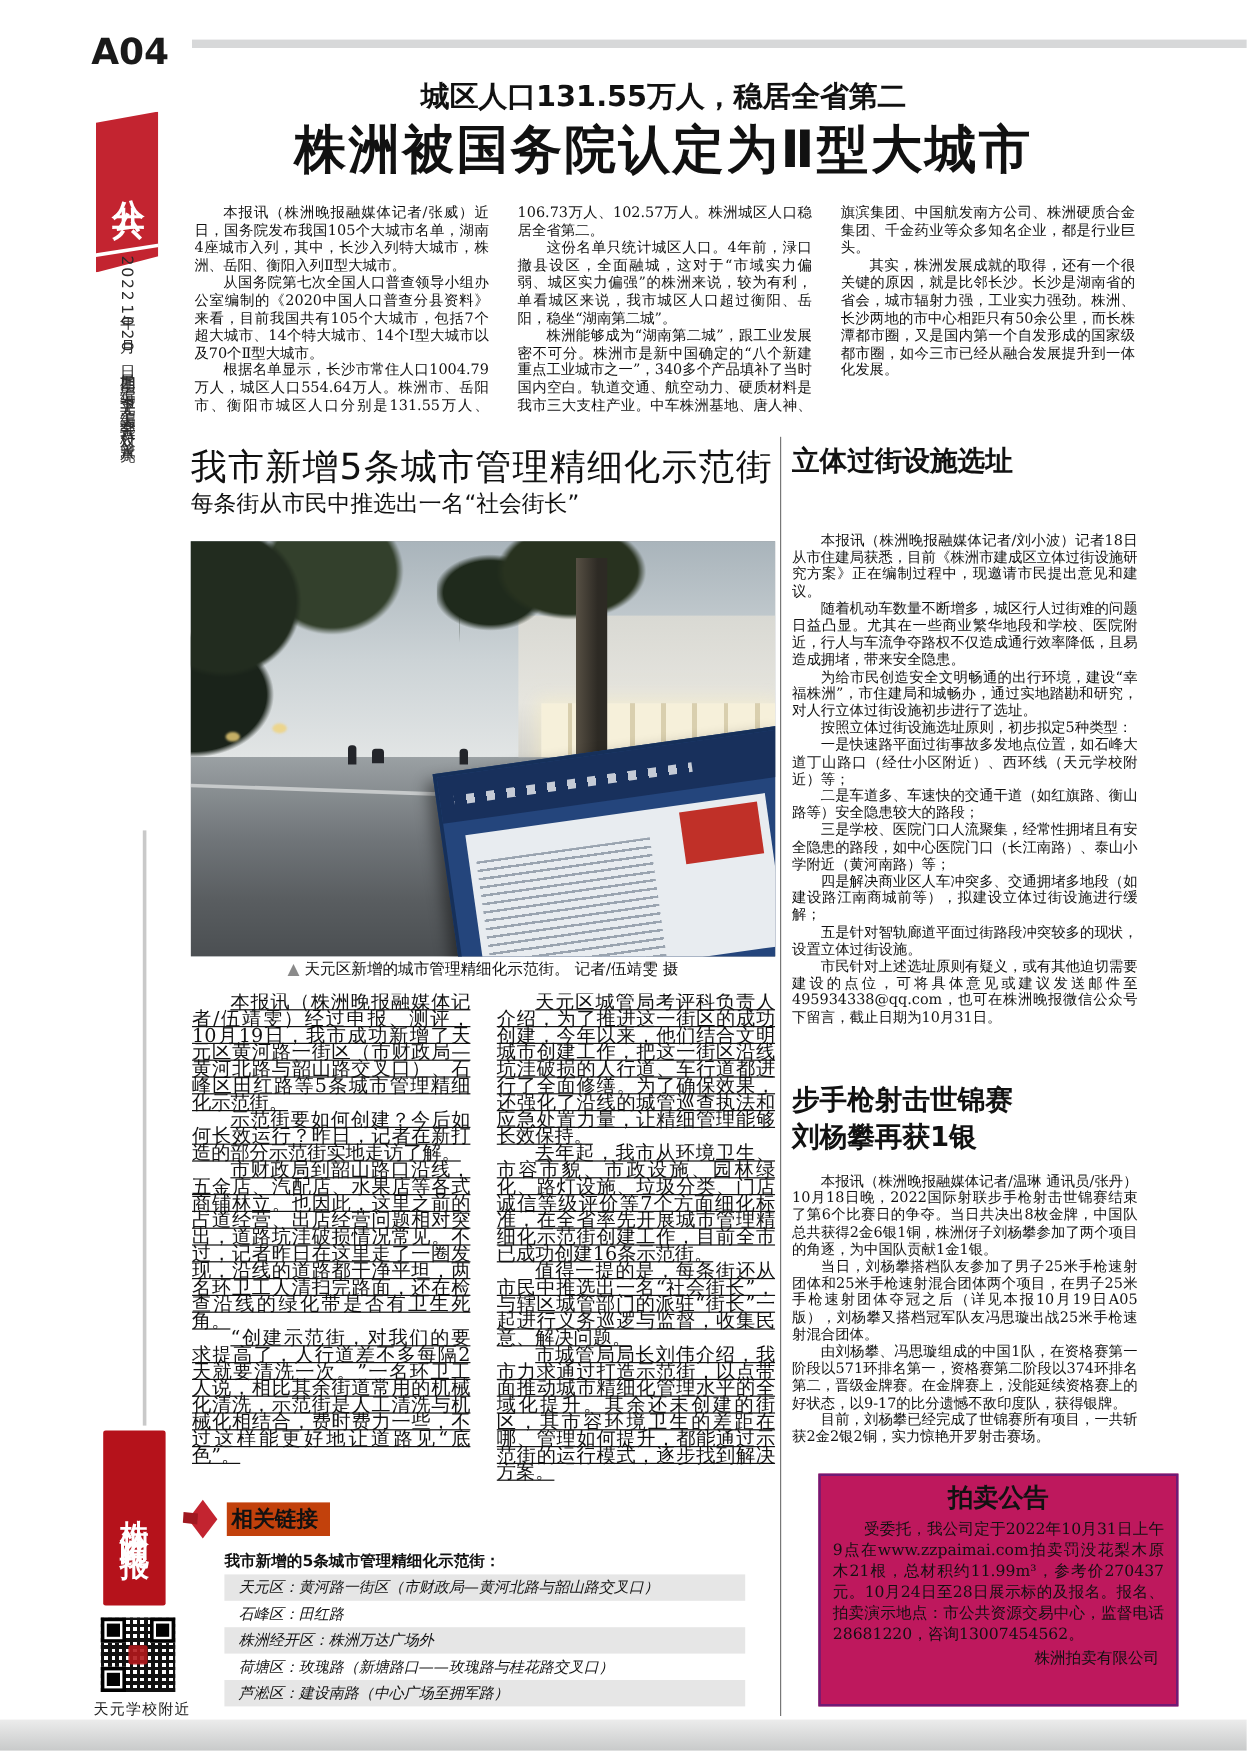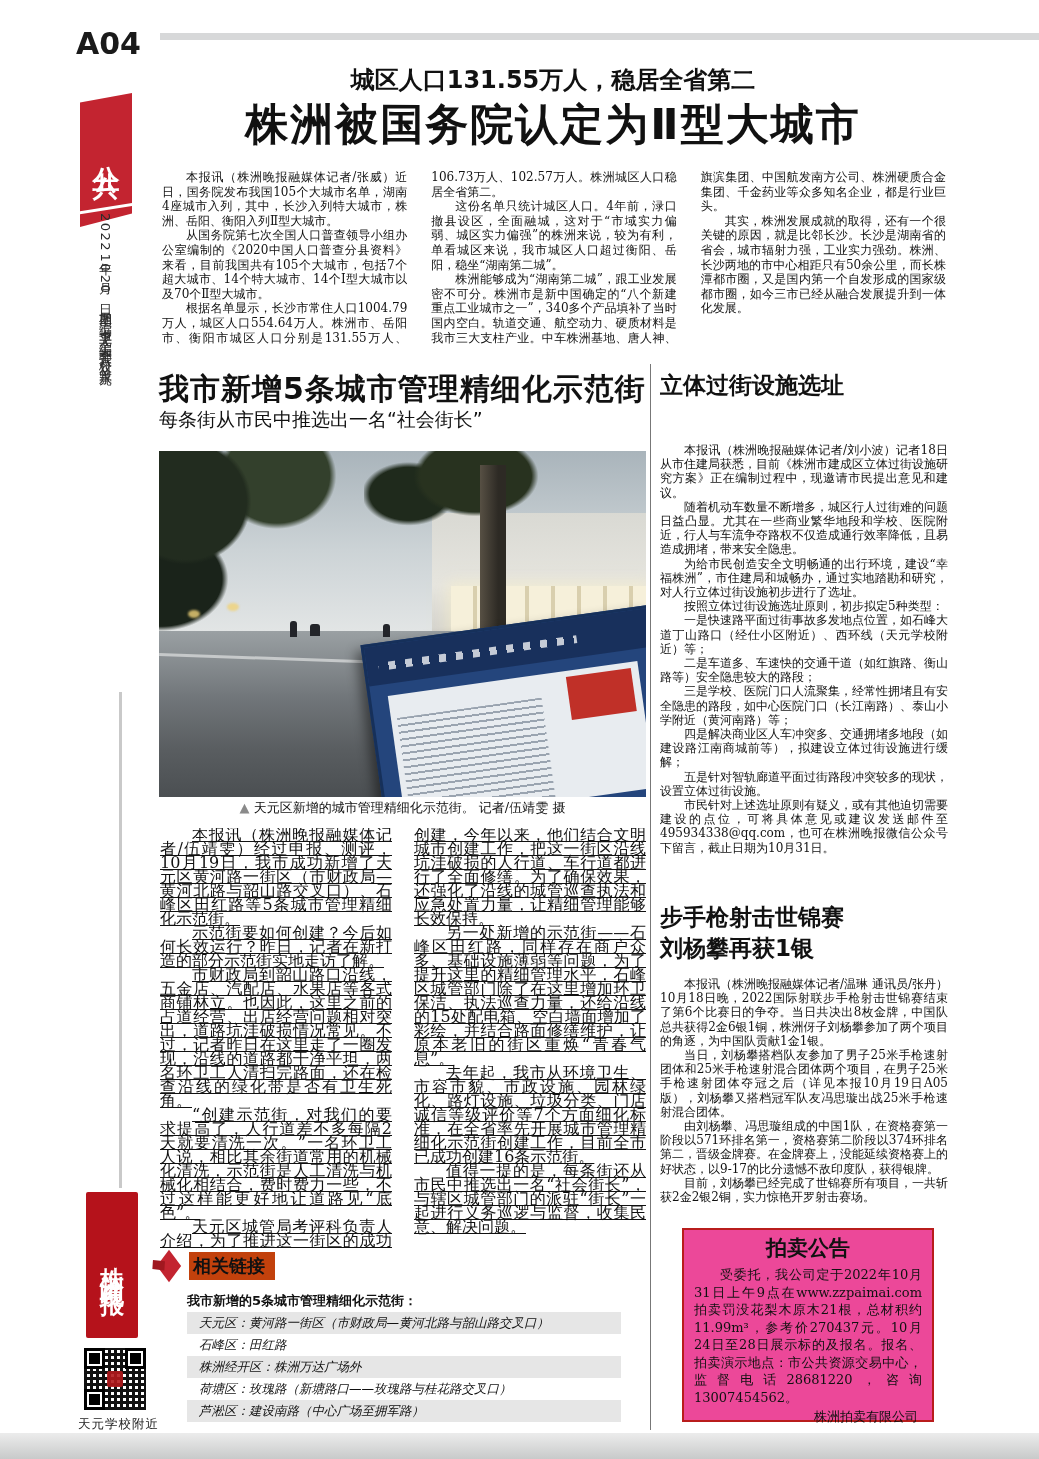--- a/index.html
+++ b/index.html
@@ -46,21 +46,21 @@
   .kicker{position:absolute;left:160px;top:64px;width:786px;text-align:center;
     font-size:24px;font-weight:bold;font-family:"DejaVu Sans","Liberation Sans",sans-serif;}
   .headline1{position:absolute;left:160px;top:96px;width:786px;text-align:center;
     font-size:43px;font-weight:bold;letter-spacing:2px;
     font-family:"DejaVu Sans","Liberation Sans",sans-serif;}
   .lead-body{position:absolute;left:162px;top:170px;width:784px;height:180px;overflow:hidden;
     column-count:3;column-gap:24px;font-size:12px;line-height:14.6px;}
   
   .vdiv{position:absolute;left:650px;top:364px;width:1px;height:1066px;background:#777;}
   
-  .a2-head{position:absolute;left:159px;top:369px;width:488px;font-size:30px;font-weight:bold;
+  .a2-head{position:absolute;left:159px;top:369px;width:488px;font-size:30px;font-weight:normal;
     letter-spacing:1px;font-family:"DejaVu Sans","Liberation Sans",sans-serif;}
   .a2-sub{position:absolute;left:159px;top:407px;width:488px;font-size:19px;
     font-family:"DejaVu Sans","Liberation Sans",sans-serif;}
   .photo{position:absolute;left:159px;top:451px;width:487px;height:346px;overflow:hidden;
     background:#8f969b;}
   .ph{position:absolute;}
   .ph-sky{left:0;top:0;width:100%;height:52%;
     background:linear-gradient(180deg,#a9b4bb,#ccd3d6 55%,#e2e5e5);}
   .ph-trees-left{left:-6%;top:-4%;width:52%;height:62%;background:
     radial-gradient(ellipse 40% 45% at 22% 30%,#222c1f 0 60%,transparent 65%),
@@ -113,22 +113,22 @@
   
   .r-head{position:absolute;left:660px;top:370px;width:286px;font-size:23px;font-weight:bold;
     line-height:31px;font-family:"DejaVu Sans","Liberation Sans",sans-serif;}
   .r-body1{position:absolute;left:660px;top:443px;width:288px;height:432px;overflow:hidden;
     font-size:12px;line-height:14.2px;}
   .r-head2{position:absolute;left:660px;top:902px;width:286px;font-size:23px;font-weight:bold;
     line-height:31px;font-family:"DejaVu Sans","Liberation Sans",sans-serif;}
   .r-body2{position:absolute;left:660px;top:977px;width:288px;height:240px;overflow:hidden;
     font-size:12px;line-height:14.2px;}
   
-  .auction{position:absolute;left:682px;top:1228px;width:252px;height:194px;
-    border:2px solid #b91c1c;padding:4px 10px 6px 10px;background:#ec4899;}
+  .auction{position:absolute;left:682px;top:1228px;width:300px;height:194px;
+    border:2px solid #701a75;padding:4px 10px 6px 10px;background:#be185d;}
   .auction-title{text-align:center;font-size:21px;font-weight:bold;margin:0 0 4px 0;
     font-family:"DejaVu Sans","Liberation Sans",sans-serif;}
   .auction-body{font-size:13px;line-height:17.5px;text-align:justify;text-indent:2em;margin:0;}
   .auction-sign{font-size:13px;text-align:right;margin:2px 4px 0 0;}
 </style>
 </head>
 <body>
 
 <div class="scan-top" data-name="scan-edge-top"></div>
 <div class="scan-bottom" data-name="scan-edge-bottom"></div>
@@ -188,21 +188,20 @@
   <span class="tri" data-name="caption-triangle-icon">▲</span>
   <span data-name="caption-text">天元区新增的城市管理精细化示范街。 记者/伍靖雯 摄</span>
 </div>
 
 <div class="a2-body jus" data-name="street-article-body">
     <p class="para" data-name="paragraph">本报讯（株洲晚报融媒体记者/伍靖雯）经过申报、测评，10月19日，我市成功新增了天元区黄河路一街区（市财政局—黄河北路与韶山路交叉口）、石峰区田红路等5条城市管理精细化示范街。</p>
     <p class="para" data-name="paragraph">示范街要如何创建？今后如何长效运行？昨日，记者在新打造的部分示范街实地走访了解。</p>
     <p class="para" data-name="paragraph">市财政局到韶山路口沿线，五金店、汽配店、水果店等各式商铺林立。也因此，这里之前的占道经营、出店经营问题相对突出，道路坑洼破损情况常见。不过，记者昨日在这里走了一圈发现，沿线的道路都干净平坦，两名环卫工人清扫完路面，还在检查沿线的绿化带是否有卫生死角。</p>
     <p class="para" data-name="paragraph">“创建示范街，对我们的要求提高了，人行道差不多每隔2天就要清洗一次。”一名环卫工人说，相比其余街道常用的机械化清洗，示范街是人工清洗与机械化相结合，费时费力一些，不过这样能更好地让道路见“底色”。</p>
     <p class="para" data-name="paragraph">天元区城管局考评科负责人介绍，为了推进这一街区的成功创建，今年以来，他们结合文明城市创建工作，把这一街区沿线坑洼破损的人行道、车行道都进行了全面修缮。为了确保效果，还强化了沿线的城管巡查执法和应急处置力量，让精细管理能够长效保持。</p>
-    <p class="para" data-name="paragraph">另一处新增的示范街——石峰区田红路，同样存在商户众多、基础设施薄弱等问题，为了提升这里的精细管理水平，石峰区城管部门除了在这里增加环卫保洁、执法巡查力量，还给沿线的15处配电箱、空白墙面增加了彩绘，并结合路面修缮维护，让原本老旧的街区重焕“青春气息”。</p>
     <p class="para" data-name="paragraph">去年起，我市从环境卫生、市容市貌、市政设施、园林绿化、路灯设施、垃圾分类、门店诚信等级评价等7个方面细化标准，在全省率先开展城市管理精细化示范街创建工作，目前全市已成功创建16条示范街。</p>
     <p class="para" data-name="paragraph">值得一提的是，每条街还从市民中推选出一名“社会街长”，与辖区城管部门的派驻“街长”一起进行义务巡逻与监督，收集民意、解决问题。</p>
     <p class="para" data-name="paragraph">市城管局局长刘伟介绍，我市力求通过打造示范街，以点带面推动城市精细化管理水平的全域化提升。其余还未创建的街区，其市容环境卫生的差距在哪、管理如何提升，都能通过示范街的运行模式，逐步找到解决方案。</p>
   </div>
 
 <div class="rel" data-name="related-links-section">
   <div class="rel-head" data-name="related-links-header">
     <span class="rel-icon" data-name="related-links-icon"></span>
     <span class="rel-label" data-name="related-links-label">相关链接</span>
   </div>

